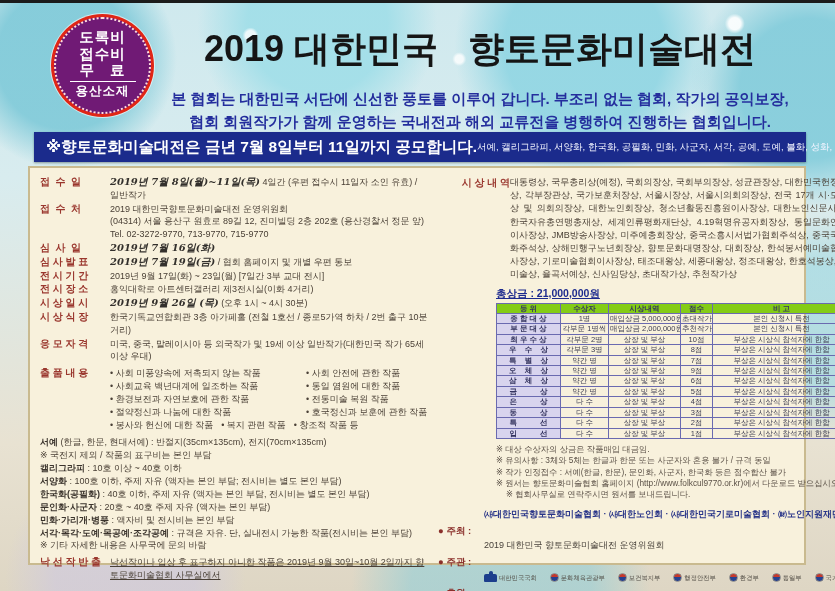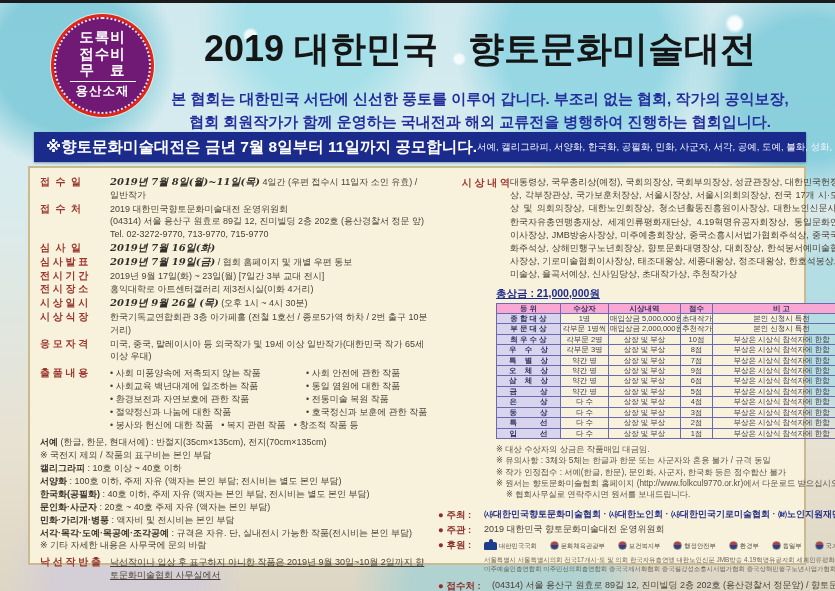--- a/index.html
+++ b/index.html
@@ -54,29 +54,29 @@
   .ret .val div{text-decoration:underline; line-height:13px;}
   
   .awards{display:flex;}
   .awards .lab{flex:0 0 72px; font-size:10px;text-align:right;}
   .awards p{flex:1; font-size:9px; color:#4a4036; line-height:13.2px; text-align:justify;}
   .indent{margin-left:58px; margin-right:6px;}
   .total{color:#1c2a8e; font-weight:bold; font-size:10.5px; text-decoration:underline; margin:5px 0 2px;}
   table{border-collapse:collapse; width:100%; table-layout:fixed;}
   th,td{border:1px solid #6a6ab0; font-size:7.5px; color:#3c3c50; text-align:center;
     padding:0 1px; height:9.8px; overflow:hidden; white-space:nowrap; line-height:9.4px;}
-  th{background:#f9a8d4; font-weight:bold; color:#33335e;}
+  th{background:#84cc16; font-weight:bold; color:#33335e;}
   td.rowhead{background:#d8d4ee; font-weight:bold; white-space:pre; color:#33335e;}
   .notes{margin-top:5px;}
   .note-line{font-size:8.3px; color:#5c5248; line-height:11.3px;}
   .note-indent{padding-left:10px;}
   
   .foot{margin-top:8px;}
   .f-line{display:flex; align-items:flex-start; line-height:13px; margin-bottom:2px;}
-  .f-lab{flex:0 0 46px; color:#8a2f2a; font-weight:bold; font-size:9.5px; white-space:pre;}
+  .f-lab{flex:0 0 46px; color:#8a2f2a; font-weight:bold; font-size:9.5px; white-space:pre;margin-top:16px;}
   .f-val{flex:1; color:#283488; font-weight:bold; font-size:9px;}
   .f-val.plain{color:#47413a; font-weight:normal;}
   .logo-row{display:flex; gap:13px; align-items:center; margin:1px 0 2px;}
   .logo{display:flex; align-items:center; gap:2px;}
   .taegeuk{width:9px; height:9px; border-radius:50%;
     background:linear-gradient(180deg,#c5382d 50%, #27418f 50%); border:.5px solid #888;}
   .assembly{width:13px; height:8px; background:#1c3e8c; border-radius:2px 2px 1px 1px; position:relative;}
   .assembly::after{content:""; position:absolute; left:4.5px; top:-3px; width:4px; height:3px;
     border-radius:50% 50% 0 0; background:#1c3e8c;}
   .logo .l-name{font-size:6.3px; color:#4f4a42; white-space:nowrap;}

